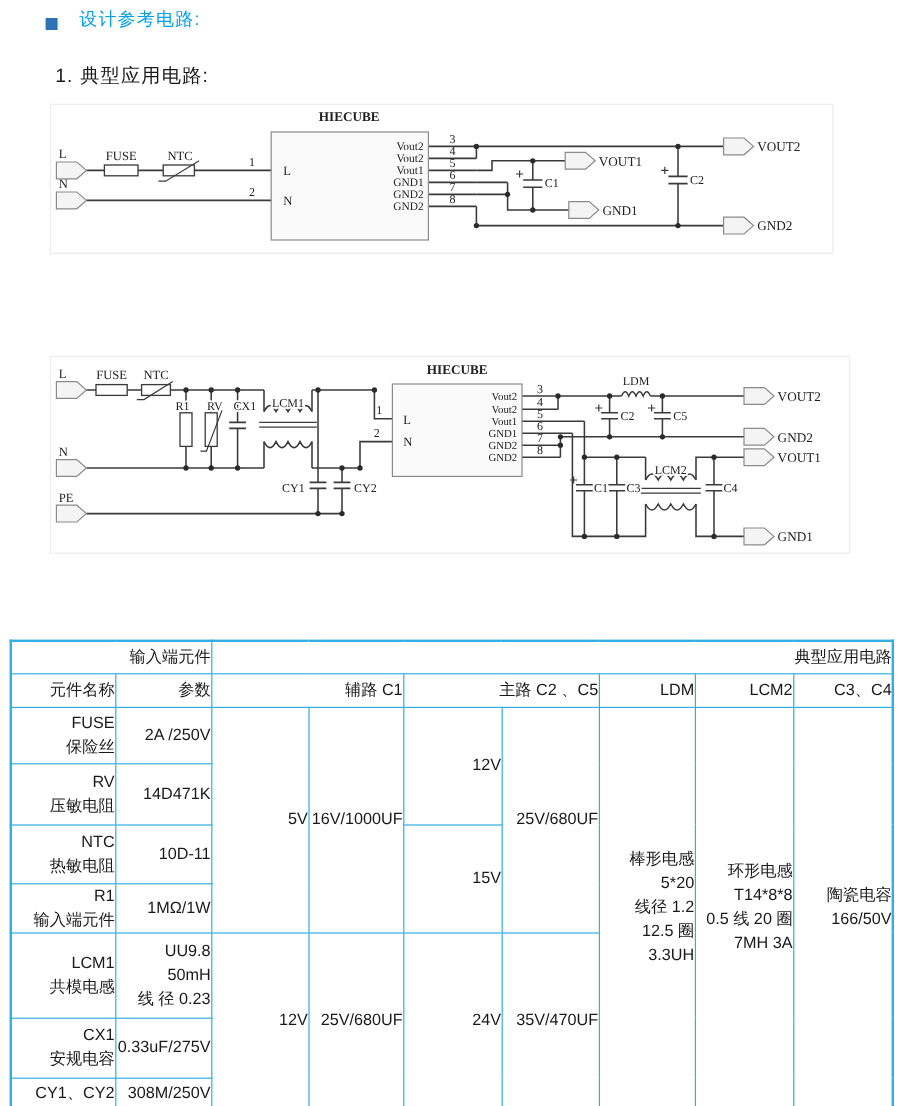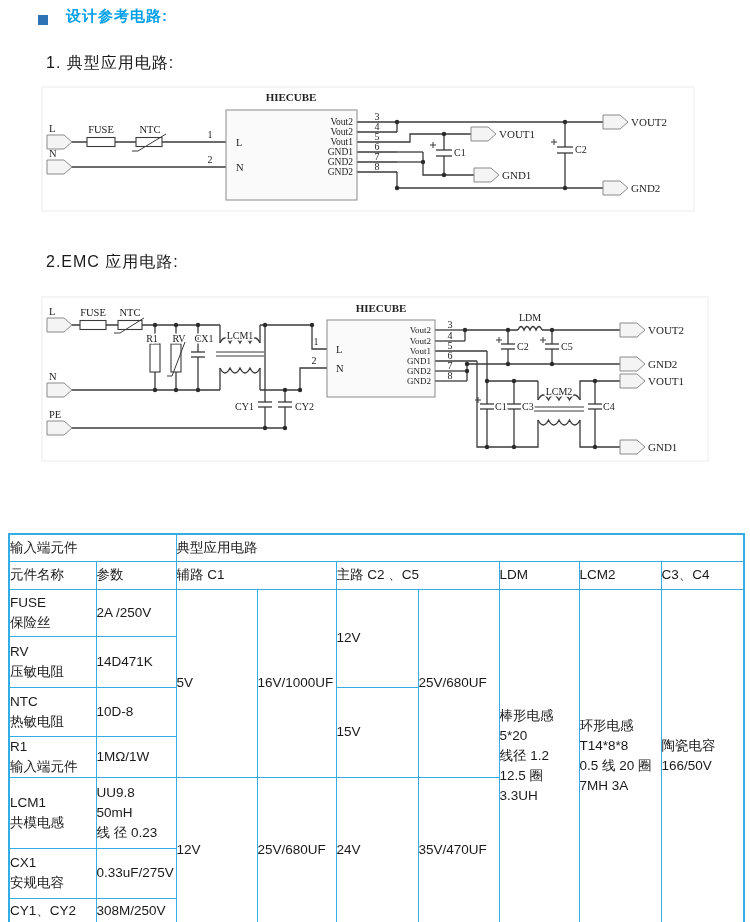--- a/index.html
+++ b/index.html
@@ -1,20 +1,20 @@
 <!DOCTYPE html>
 <html><head>
 <meta charset="utf-8">
 <style>
   html,body{margin:0;padding:0;background:#fff;}
   #page{position:relative;width:750px;height:922px;background:#fff;overflow:hidden;
         font-family:"Liberation Sans","DejaVu Sans",sans-serif;color:#1a1a1a;}
   
   .sec-bullet{position:absolute;left:38px;top:15px;width:10px;height:10px;background:#2e74b5;}
-  .sec-title{position:absolute;left:66px;top:7px;font-size:15px;font-weight:bold;color:#00a0e9;letter-spacing:1px;text-align:right;}
+  .sec-title{position:absolute;left:66px;top:7px;font-size:15px;font-weight:normal;color:#00a0e9;letter-spacing:1px;text-align:right;}
   .sub-title{position:absolute;left:46px;font-size:16px;color:#1a1a1a;letter-spacing:1px;}
   #sub1{top:53px;}
   #sub2{top:252px;}
   
   .circ{position:absolute;left:40px;}
   #c1svg{top:84px;}
   #c2svg{top:292px;}
   .wire{stroke:#3a3a3a;stroke-width:1.3;fill:none;}
   .thin{stroke:#3a3a3a;stroke-width:1;fill:none;}
   .comp{fill:#fff;stroke:#3a3a3a;stroke-width:1.1;}
@@ -26,36 +26,35 @@
   .t-mod{font-size:11px;font-weight:bold;}
   .t-lab{font-size:10.5px;}
   .t-pin{font-size:10px;}
   .t-rp{font-size:9.5px;}
   .t-rp2{font-size:9px;}
   .t-tag{font-size:11px;}
   .t-c{font-size:10px;paint-order:stroke;stroke:#ffffff;stroke-width:3px;}
   
   #tblwrap{position:absolute;left:8px;top:533px;}
   table{border-collapse:collapse;table-layout:fixed;width:735px;border:2px solid #33ade3;}
-  td{border:1px solid #33ade3;text-align:left;vertical-align:middle;
+  td{border:1px solid #33ade3;text-align:right;vertical-align:middle;
      font-size:13.5px;line-height:20px;padding:0;color:#1a1a1a;
      white-space:pre-line;word-break:keep-all;overflow:hidden;}
   tr.h1{height:27px;} tr.h2{height:28px;}
   tr.r0{height:47px;} tr.r1{height:51px;} tr.r2{height:49px;} tr.r3{height:27px;}
   tr.r4{height:71px;} tr.r5{height:50px;} tr.r6{height:26px;}
 </style>
 </head>
 <body>
 
 <div id="page">
 
   <div class="sec-bullet"></div>
   <div class="sec-title">设计参考电路:</div>
   <div class="sub-title" id="sub1">1.  典型应用电路:</div>
-  <div class="sub-title" id="sub2">2.EMC 应用电路:</div>
 
   <svg class="circ" id="c1svg" width="680" height="132" viewBox="0 0 680 132">
     <rect class="frame" x="2" y="3" width="652" height="124"></rect>
     <g>
 
       <line class="wire" x1="32" y1="58" x2="186" y2="58"></line>
       <line class="wire" x1="32" y1="83" x2="186" y2="83"></line>
 
       <line class="wire" x1="317" y1="38" x2="357" y2="38"></line>
       <line class="wire" x1="317" y1="48" x2="357" y2="48"></line>
@@ -377,21 +376,21 @@
 166/50V</td>
       </tr>
       <tr class="r1">
         <td>RV
 压敏电阻</td>
         <td>14D471K</td>
       </tr>
       <tr class="r2">
         <td>NTC
 热敏电阻</td>
-        <td>10D-8</td>
+        <td>10D-11</td>
         <td rowspan="2">15V</td>
       </tr>
       <tr class="r3">
         <td>R1  输入端元件</td>
         <td>1MΩ/1W</td>
       </tr>
       <tr class="r4">
         <td>LCM1
 共模电感</td>
         <td>UU9.8

